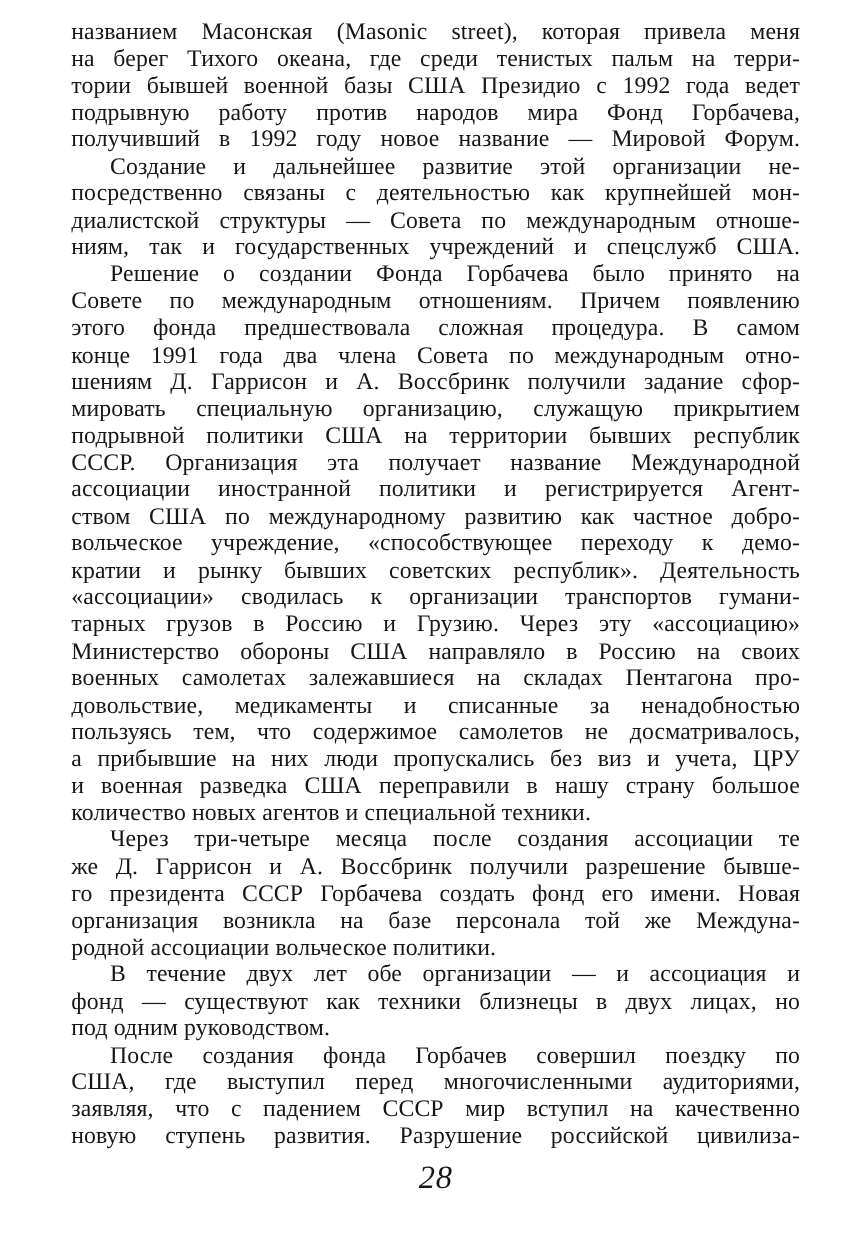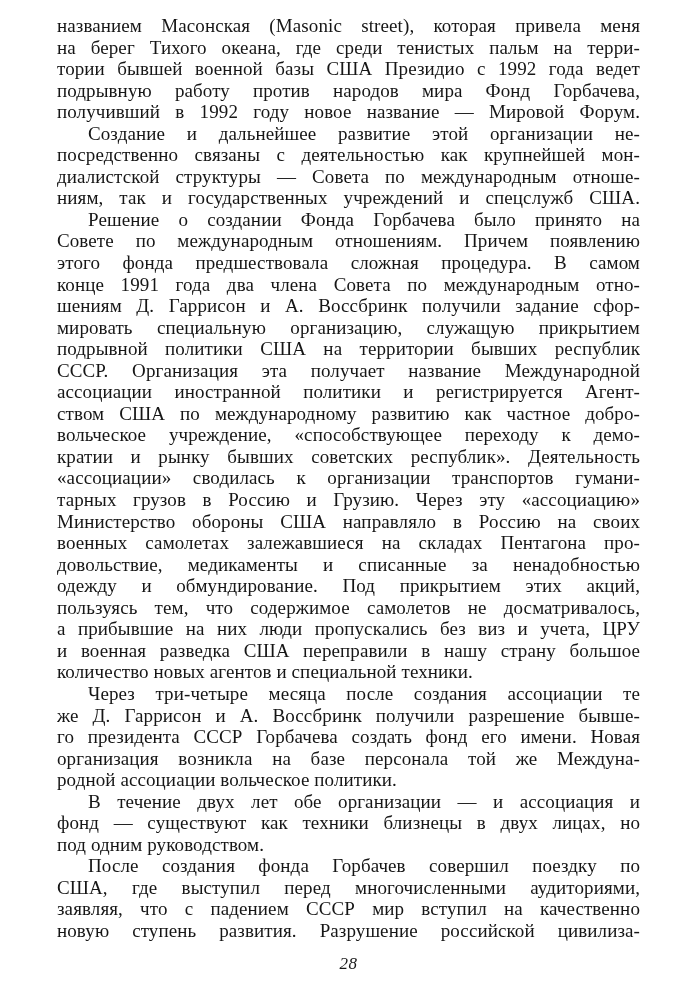--- a/index.html
+++ b/index.html
@@ -39,21 +39,21 @@
   }
   .line.flush-left {
     text-align: right;
     text-align-last: left;
   }
   .page-num {
     margin-top: 10px;
     width: 583px;
     text-align: center;
     font-style: italic;
-    font-size: 17px;
+    font-size: 26px;
     line-height: 24px;
     color: #161616;
     letter-spacing: 0.5px;
   }
 </style>
 </head>
 <body>
 
 <div class="page">
   <div class="text-block">
@@ -81,21 +81,20 @@
         <div class="line">СССР. Организация эта получает название Международной</div>
         <div class="line">ассоциации иностранной политики и регистрируется Агент-</div>
         <div class="line">ством США по международному развитию как частное добро-</div>
         <div class="line">вольческое учреждение, «способствующее переходу к демо-</div>
         <div class="line">кратии и рынку бывших советских республик». Деятельность</div>
         <div class="line">«ассоциации» сводилась к организации транспортов гумани-</div>
         <div class="line">тарных грузов в Россию и Грузию. Через эту «ассоциацию»</div>
         <div class="line">Министерство обороны США направляло в Россию на своих</div>
         <div class="line">военных самолетах залежавшиеся на складах Пентагона про-</div>
         <div class="line">довольствие, медикаменты и списанные за ненадобностью</div>
-        <div class="line">одежду и обмундирование. Под прикрытием этих акций,</div>
         <div class="line">пользуясь тем, что содержимое самолетов не досматривалось,</div>
         <div class="line">а прибывшие на них люди пропускались без виз и учета, ЦРУ</div>
         <div class="line">и военная разведка США переправили в нашу страну большое</div>
         <div class="line flush-left">количество новых агентов и специальной техники.</div>
       </div>
       <div class="para indent">
         <div class="line">Через три-четыре месяца после создания ассоциации те</div>
         <div class="line">же Д. Гаррисон и А. Воссбринк получили разрешение бывше-</div>
         <div class="line">го президента СССР Горбачева создать фонд его имени. Новая</div>
         <div class="line">организация возникла на базе персонала той же Междуна-</div>

